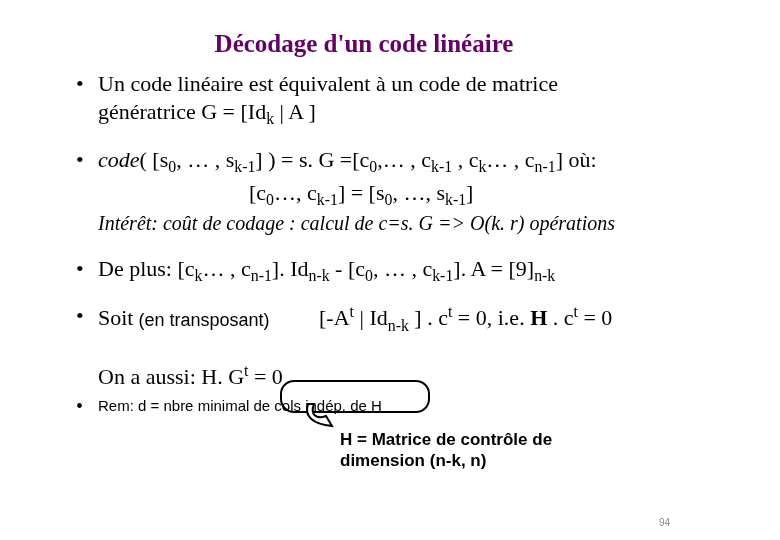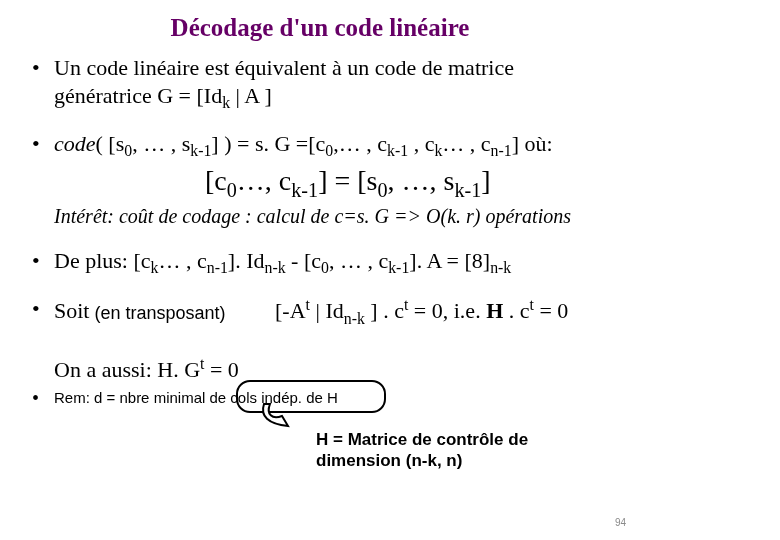--- a/index.html
+++ b/index.html
@@ -10,21 +10,22 @@
     background: #ffffff;
     font-family: "Times New Roman", Times, serif;
     color: #000000;
     overflow: hidden;
   }
   .slide {
     position: relative;
     width: 640px;
     height: 540px;
     box-sizing: border-box;
-    padding: 14px 30px 0 30px;
+    padding: 30px 30px 0 30px;
+    margin-left: 44px;
   }
   .title {
     text-align: center;
     font-size: 25px;
     font-weight: bold;
     color: #660066;
     margin-bottom: 12px;
   }
   ul.top {
     list-style: none;
@@ -39,21 +40,21 @@
     margin-bottom: 16px;
   }
   ul.top > li::before {
     content: "•";
     position: absolute;
     left: 2px;
     top: 0;
     font-size: 22px;
   }
   .italic { font-style: italic; }
-  .indent1 { padding-left: 122px; font-size: 28px; line-height: 1.28; }
+  .indent1 { padding-left: 122px; font-size: 22px; line-height: 1.28; }
   .interet { padding-left: 24px; font-size: 20px; font-style: italic; line-height: 1.28; margin-bottom: 18px; }
   .smaller {
     font-family: Arial, Helvetica, sans-serif;
     font-size: 18px;
     vertical-align: middle;
   }
   .rem {
     font-family: Arial, Helvetica, sans-serif;
     font-size: 15px;
     position: relative;
@@ -75,21 +76,21 @@
   .pagenum {
     position: absolute;
     right: 14px;
     bottom: 12px;
     font-family: Arial, Helvetica, sans-serif;
     font-size: 10px;
     color: #8a8a8a;
   }
   .callout-box {
     position: absolute;
-    right: 24px;
+    right: 44px;
     top: 429px;
     width: 300px;
     font-family: Arial, Helvetica, sans-serif;
     font-size: 17px;
     font-weight: bold;
     color: #000;
     line-height: 1.25;
   }
   
   .bubble {
@@ -132,21 +133,21 @@
 
   <div class="indent1" style="padding-left:175px;">
     <span>[c</span><sub>0</sub><span>…, c</span><sub>k-1</sub><span>] = [s</span><sub>0</sub><span>, …, s</span><sub>k-1</sub><span>]</span>
   </div>
 
 
   <div class="interet">Intérêt: coût de codage : calcul de c=s. G =&gt; O(k. r) opérations</div>
 
   <ul class="top tight">
     <li>
-      <span>De plus: [c</span><sub>k</sub><span>… , c</span><sub>n-1</sub><span>]. Id</span><sub>n-k</sub><span> - [c</span><sub>0</sub><span>, … , c</span><sub>k-1</sub><span>]. A  = [8]</span><sub>n-k</sub>
+      <span>De plus: [c</span><sub>k</sub><span>… , c</span><sub>n-1</sub><span>]. Id</span><sub>n-k</sub><span> - [c</span><sub>0</sub><span>, … , c</span><sub>k-1</sub><span>]. A  = [9]</span><sub>n-k</sub>
     </li>
     <li>
       <span>Soit</span><span class="smaller"> (en transposant)</span><span style="white-space:pre;">         [-A</span><sup>t</sup><span> | Id</span><sub>n-k</sub><span> ] . c</span><sup>t</sup><span>  = 0,   i.e.  </span><span class="bold">H</span><span> . c</span><sup>t</sup><span> = 0</span>
     </li>
   </ul>
 
   <div class="onaussi">
     <span>On a aussi: H. G</span><sup>t</sup><span>  = 0</span>
   </div>
 

